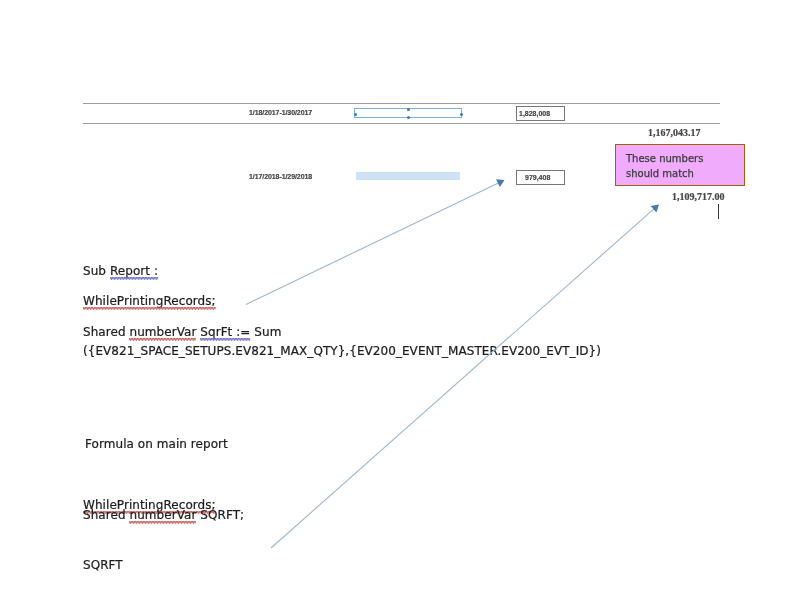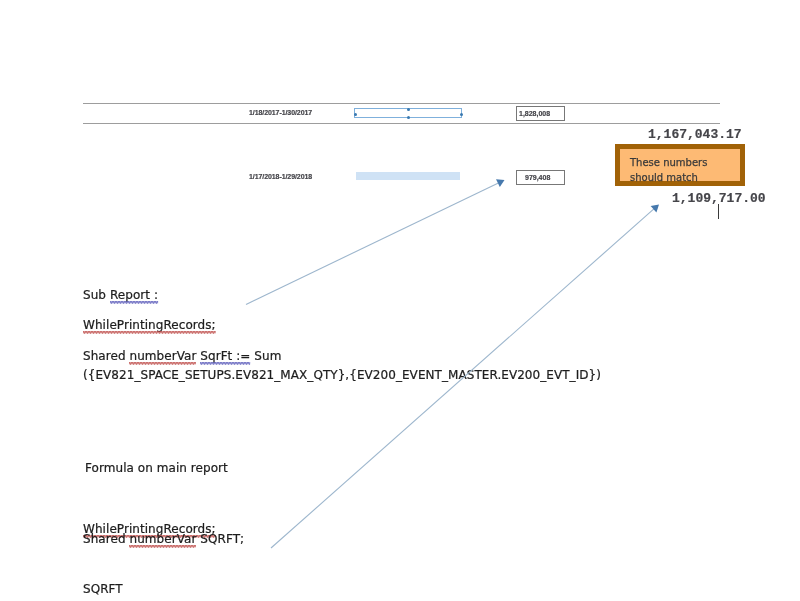--- a/index.html
+++ b/index.html
@@ -70,33 +70,33 @@
     -webkit-text-stroke: 0.18px #45454a;
     display: flex;
     align-items: center;
     justify-content: flex-start;
     padding-left: 3px;
     white-space: nowrap;
   }
 
   .total {
     position: absolute;
-    font-family: Liberation Mono, monospace;
-    font-size: 13px;
+    font-family: Liberation Serif, serif;
+    font-size: 10px;
     font-weight: bold;
     color: #45454a;
     white-space: nowrap;
     -webkit-text-stroke: 0.18px #45454a;
   }
 
   
   .callout {
     position: absolute;
-    border: 5px solid #a16207;
-    background: #fdba74;
+    border: 1px solid #a16207;
+    background: #f0abfc;
     box-sizing: border-box;
   }
   .callout div {
     position: absolute;
     left: 10px;
     font-size: 10px;
     color: #3a3a3a;
     white-space: nowrap;
     -webkit-text-stroke: 0.25px #3a3a3a;
   }
@@ -104,21 +104,20 @@
   .caret { position: absolute; width: 1px; background: #3a3a3a; }
 
   
   .doc-text {
     position: absolute;
     font-family: "DejaVu Sans", sans-serif;
     font-size: 12px;
     color: #1d1d1d;
     white-space: nowrap;
     letter-spacing: 0.06px;
-    margin-top: 24px;
     -webkit-text-stroke: 0.22px #1d1d1d;
   }
   .sq { position: relative; display: inline-block; }
   .sq > svg {
     position: absolute;
     left: 0; bottom: -2px;
     width: 100%; height: 4px;
     overflow: visible;
   }
   #defs { position: absolute; width: 0; height: 0; }

